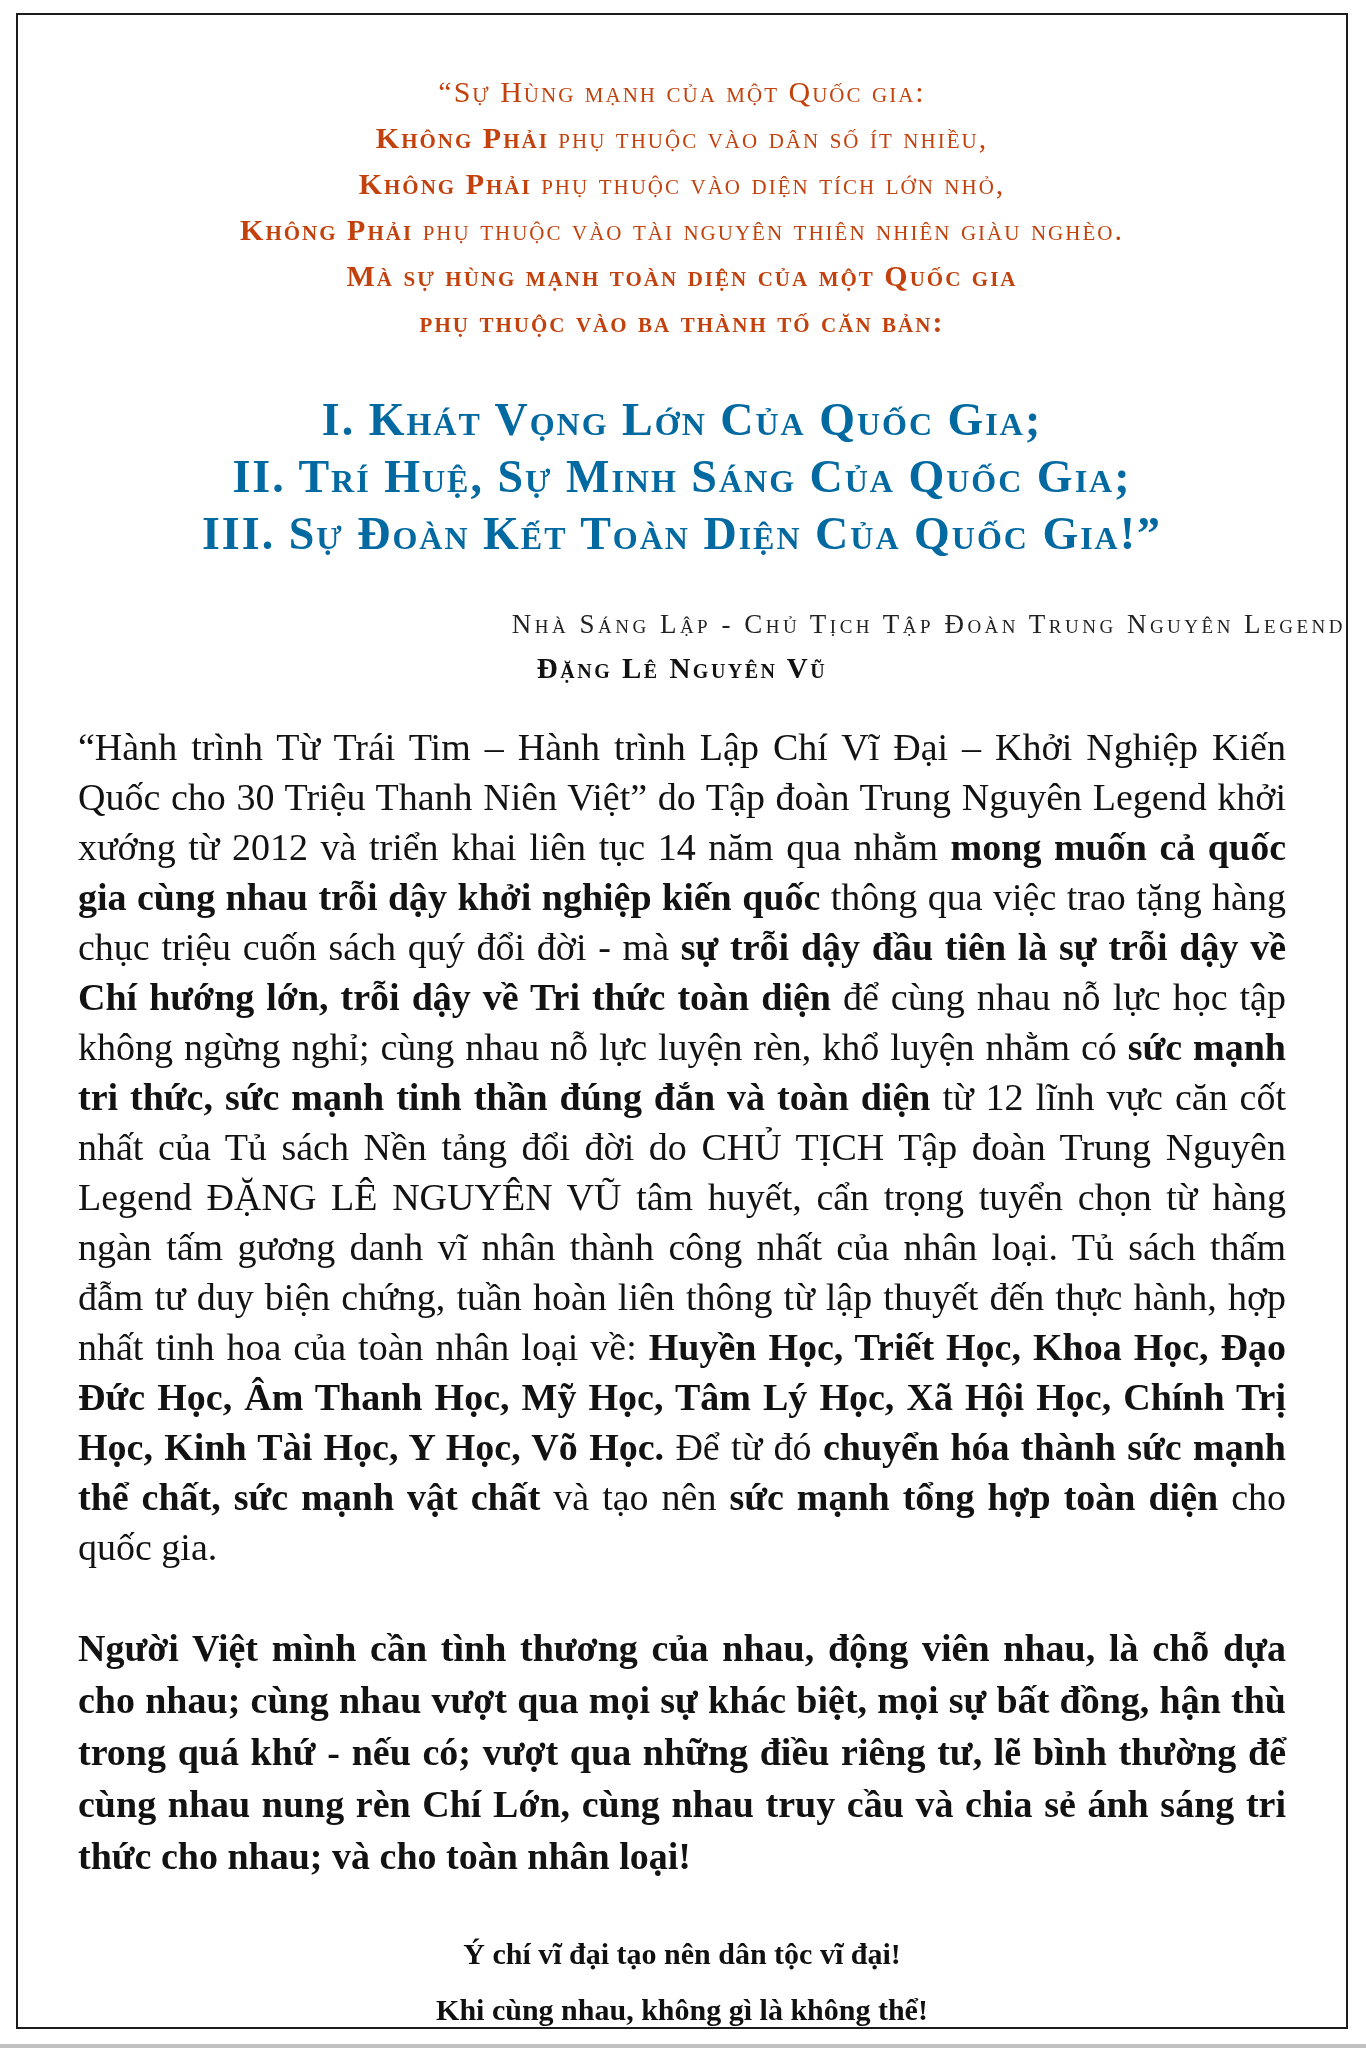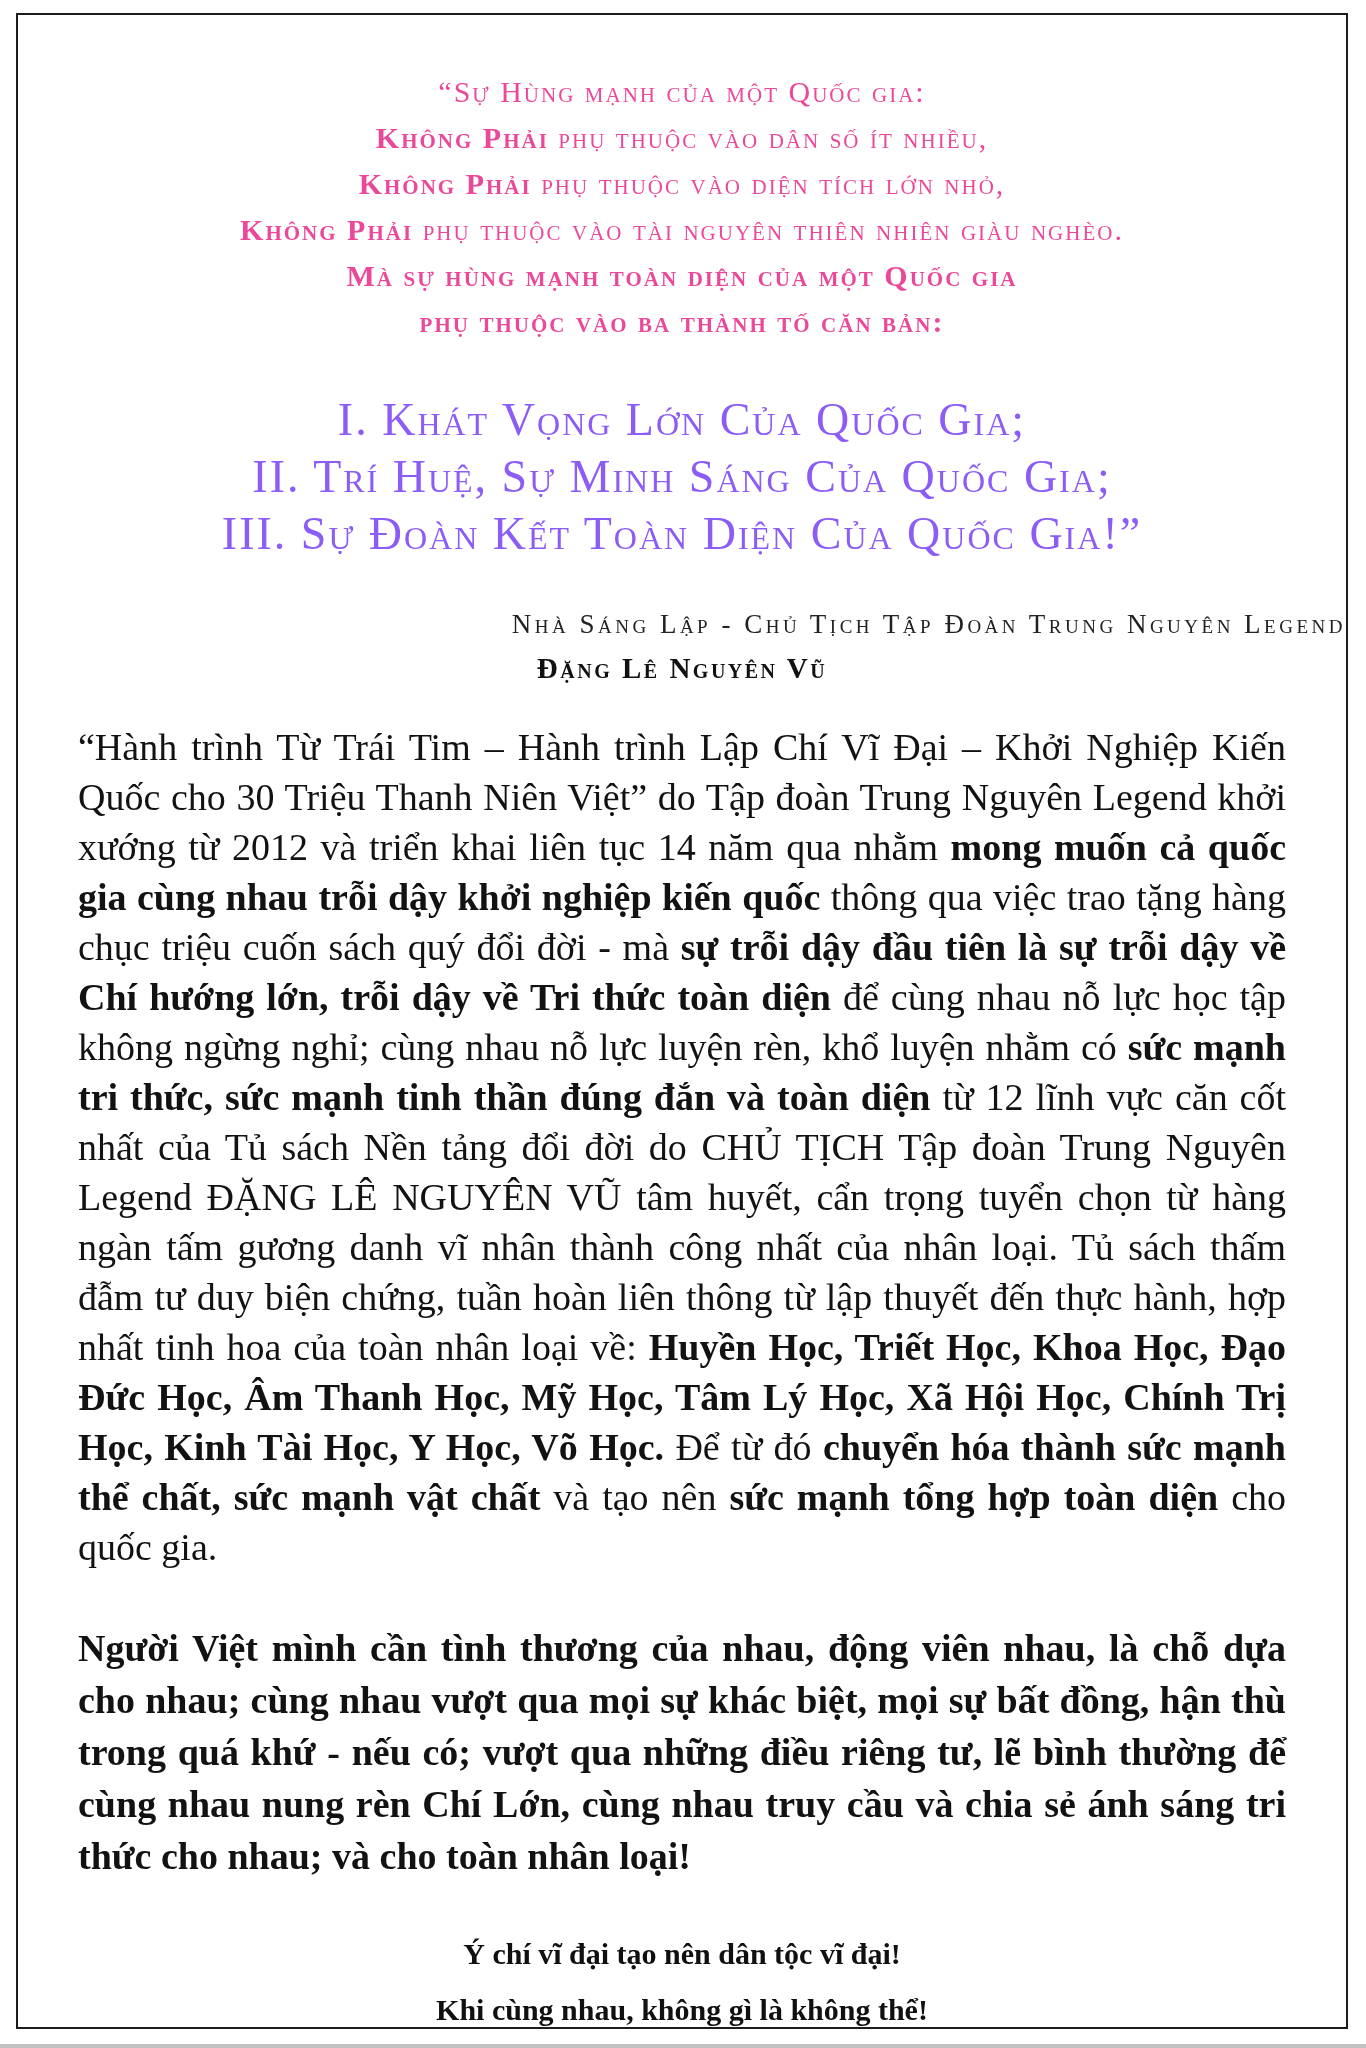--- a/index.html
+++ b/index.html
@@ -26,35 +26,35 @@
     background: #c2c2c2;
   }
   
   .quote-block {
     text-align: center;
     font-variant-caps: small-caps;
     font-variant: small-caps;
     font-size: 30px;
     line-height: 46px;
     letter-spacing: 2px;
-    color: #ec4899;
+    color: #c2410c;
   }
   .qline b { font-weight: 700; letter-spacing: 2px; }
   .qline.strong { font-weight: 700; }
   
   .pillars {
     margin-top: 46px;
     text-align: center;
     font-variant-caps: small-caps;
     font-variant: small-caps;
-    font-weight: 400;
+    font-weight: 700;
     font-size: 46px;
     line-height: 57px;
     letter-spacing: 2px;
-    color: #8b5cf6;
+    color: #0369a1;
   }
   
   .founder-title {
     margin-top: 40px;
     text-align: right;
     font-variant-caps: small-caps;
     font-variant: small-caps;
     font-size: 27px;
     line-height: 44px;
     letter-spacing: 3.5px;

